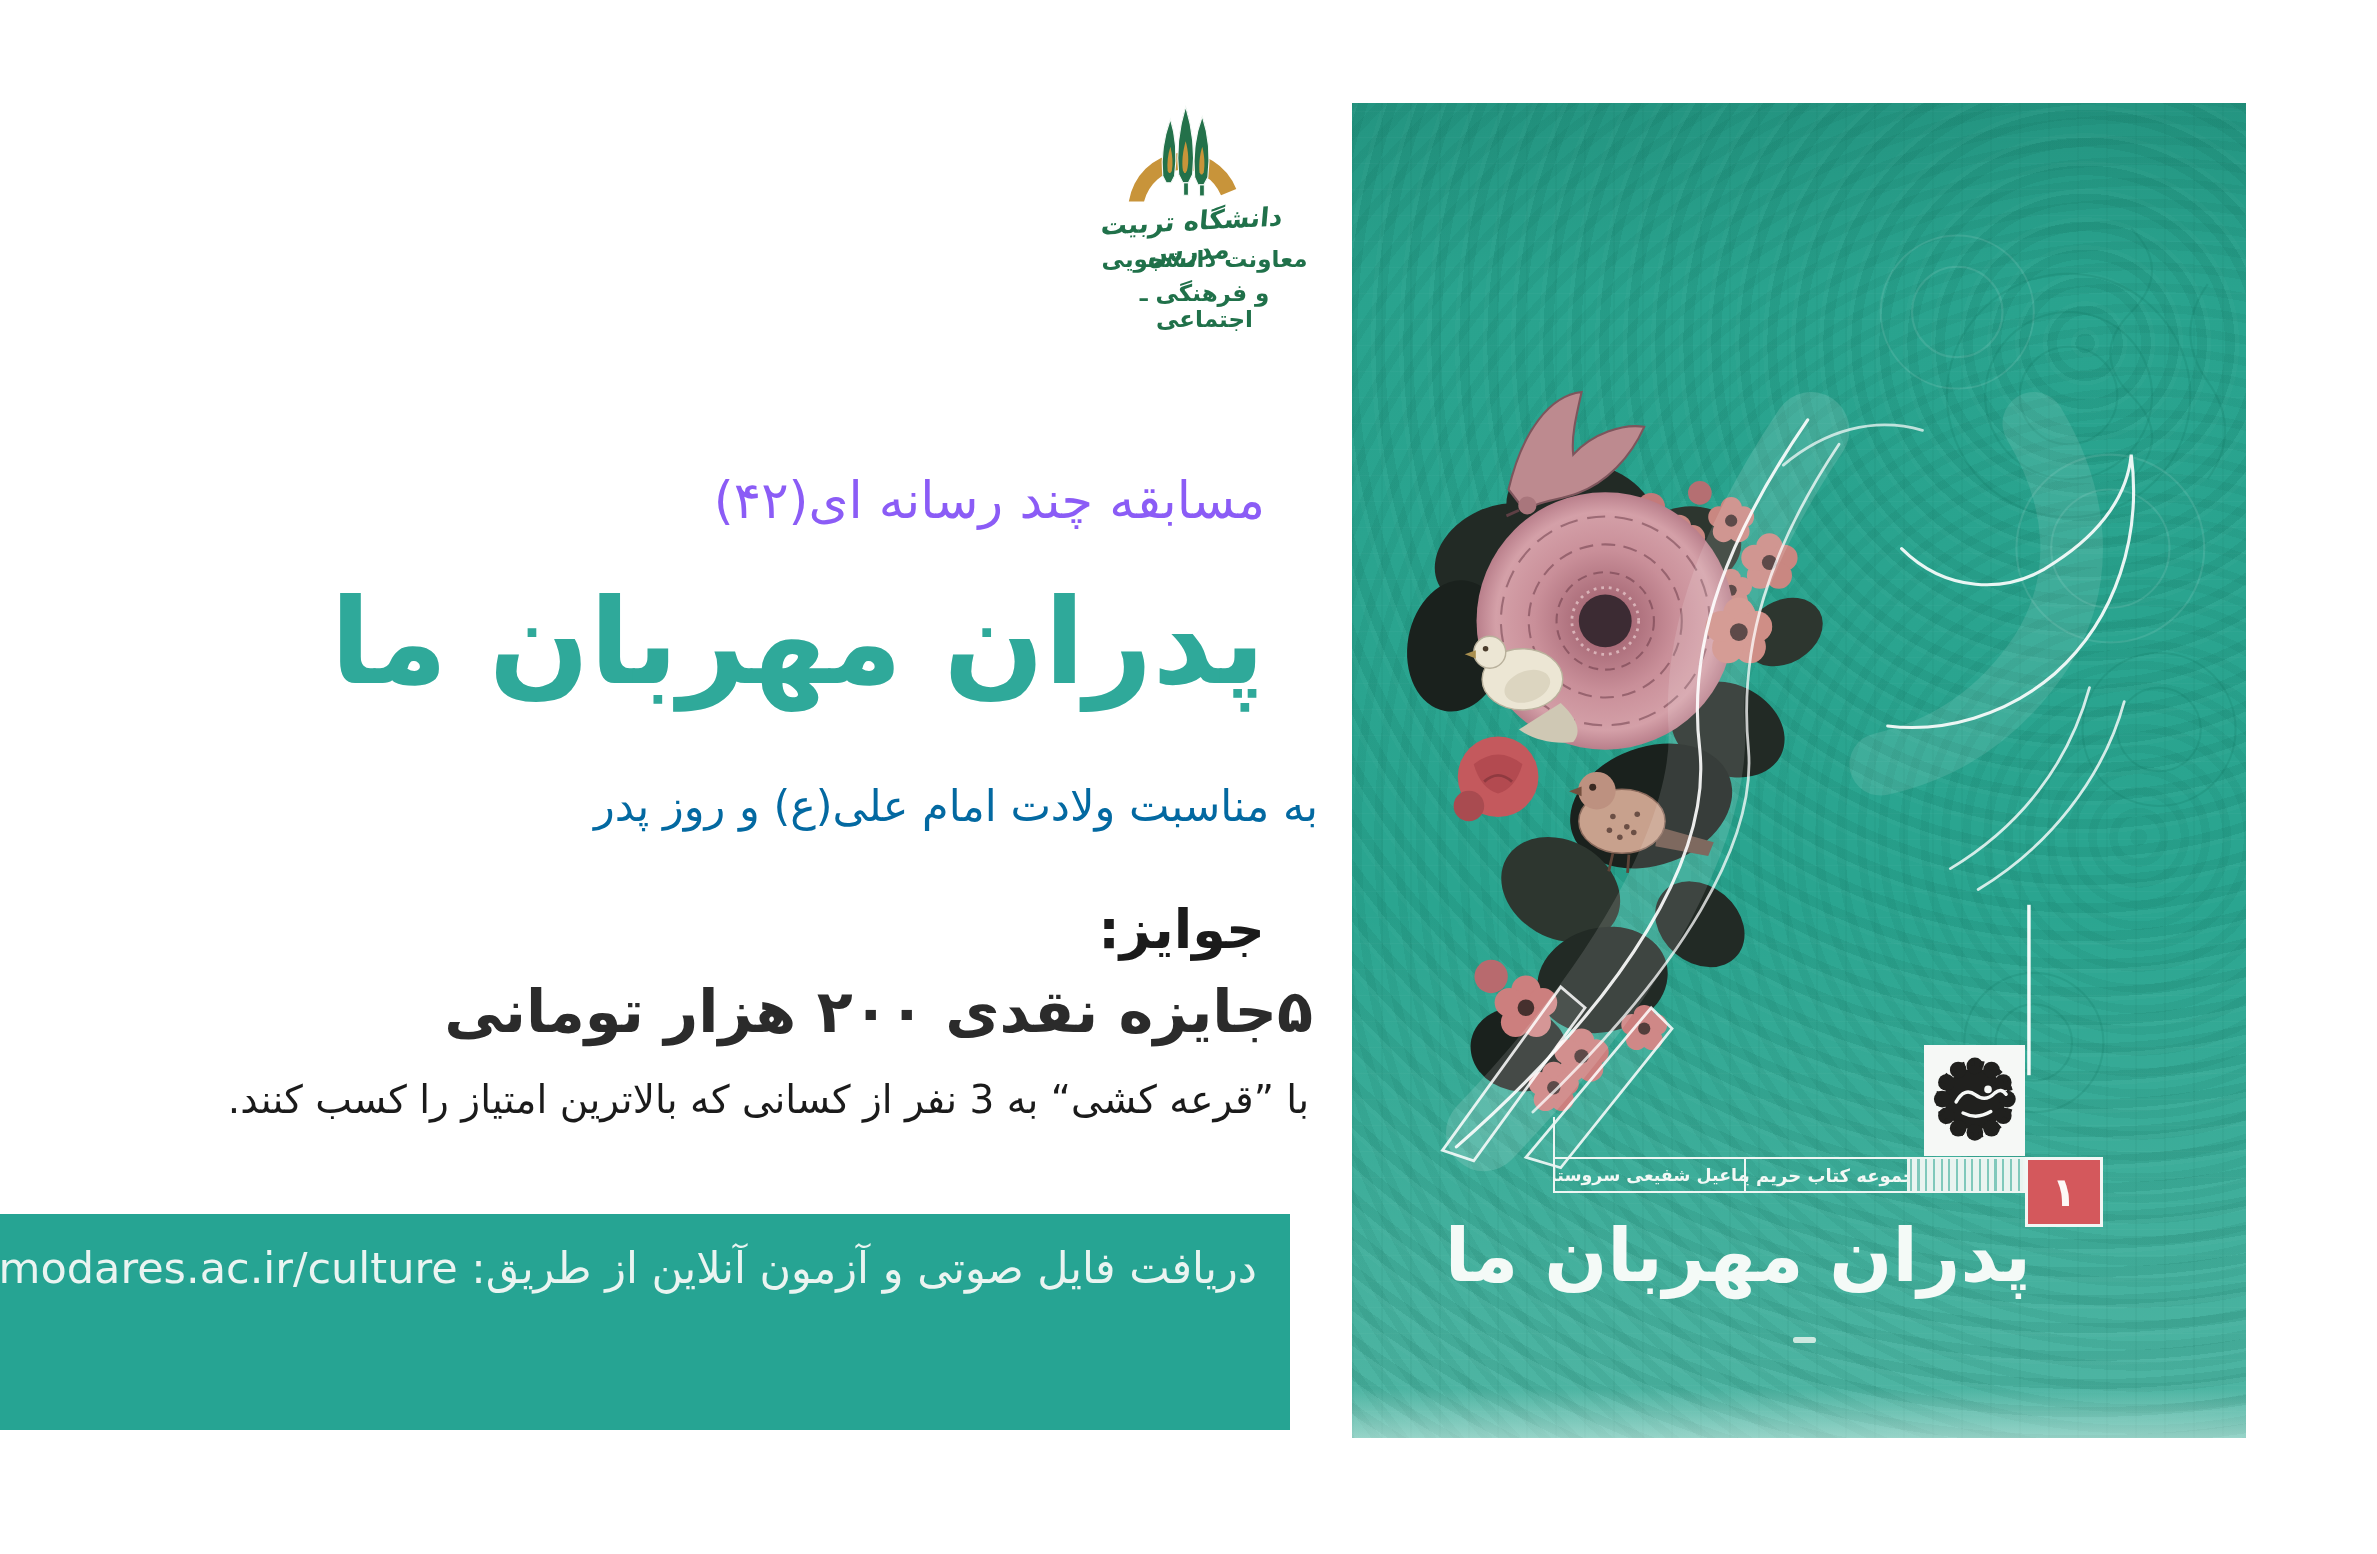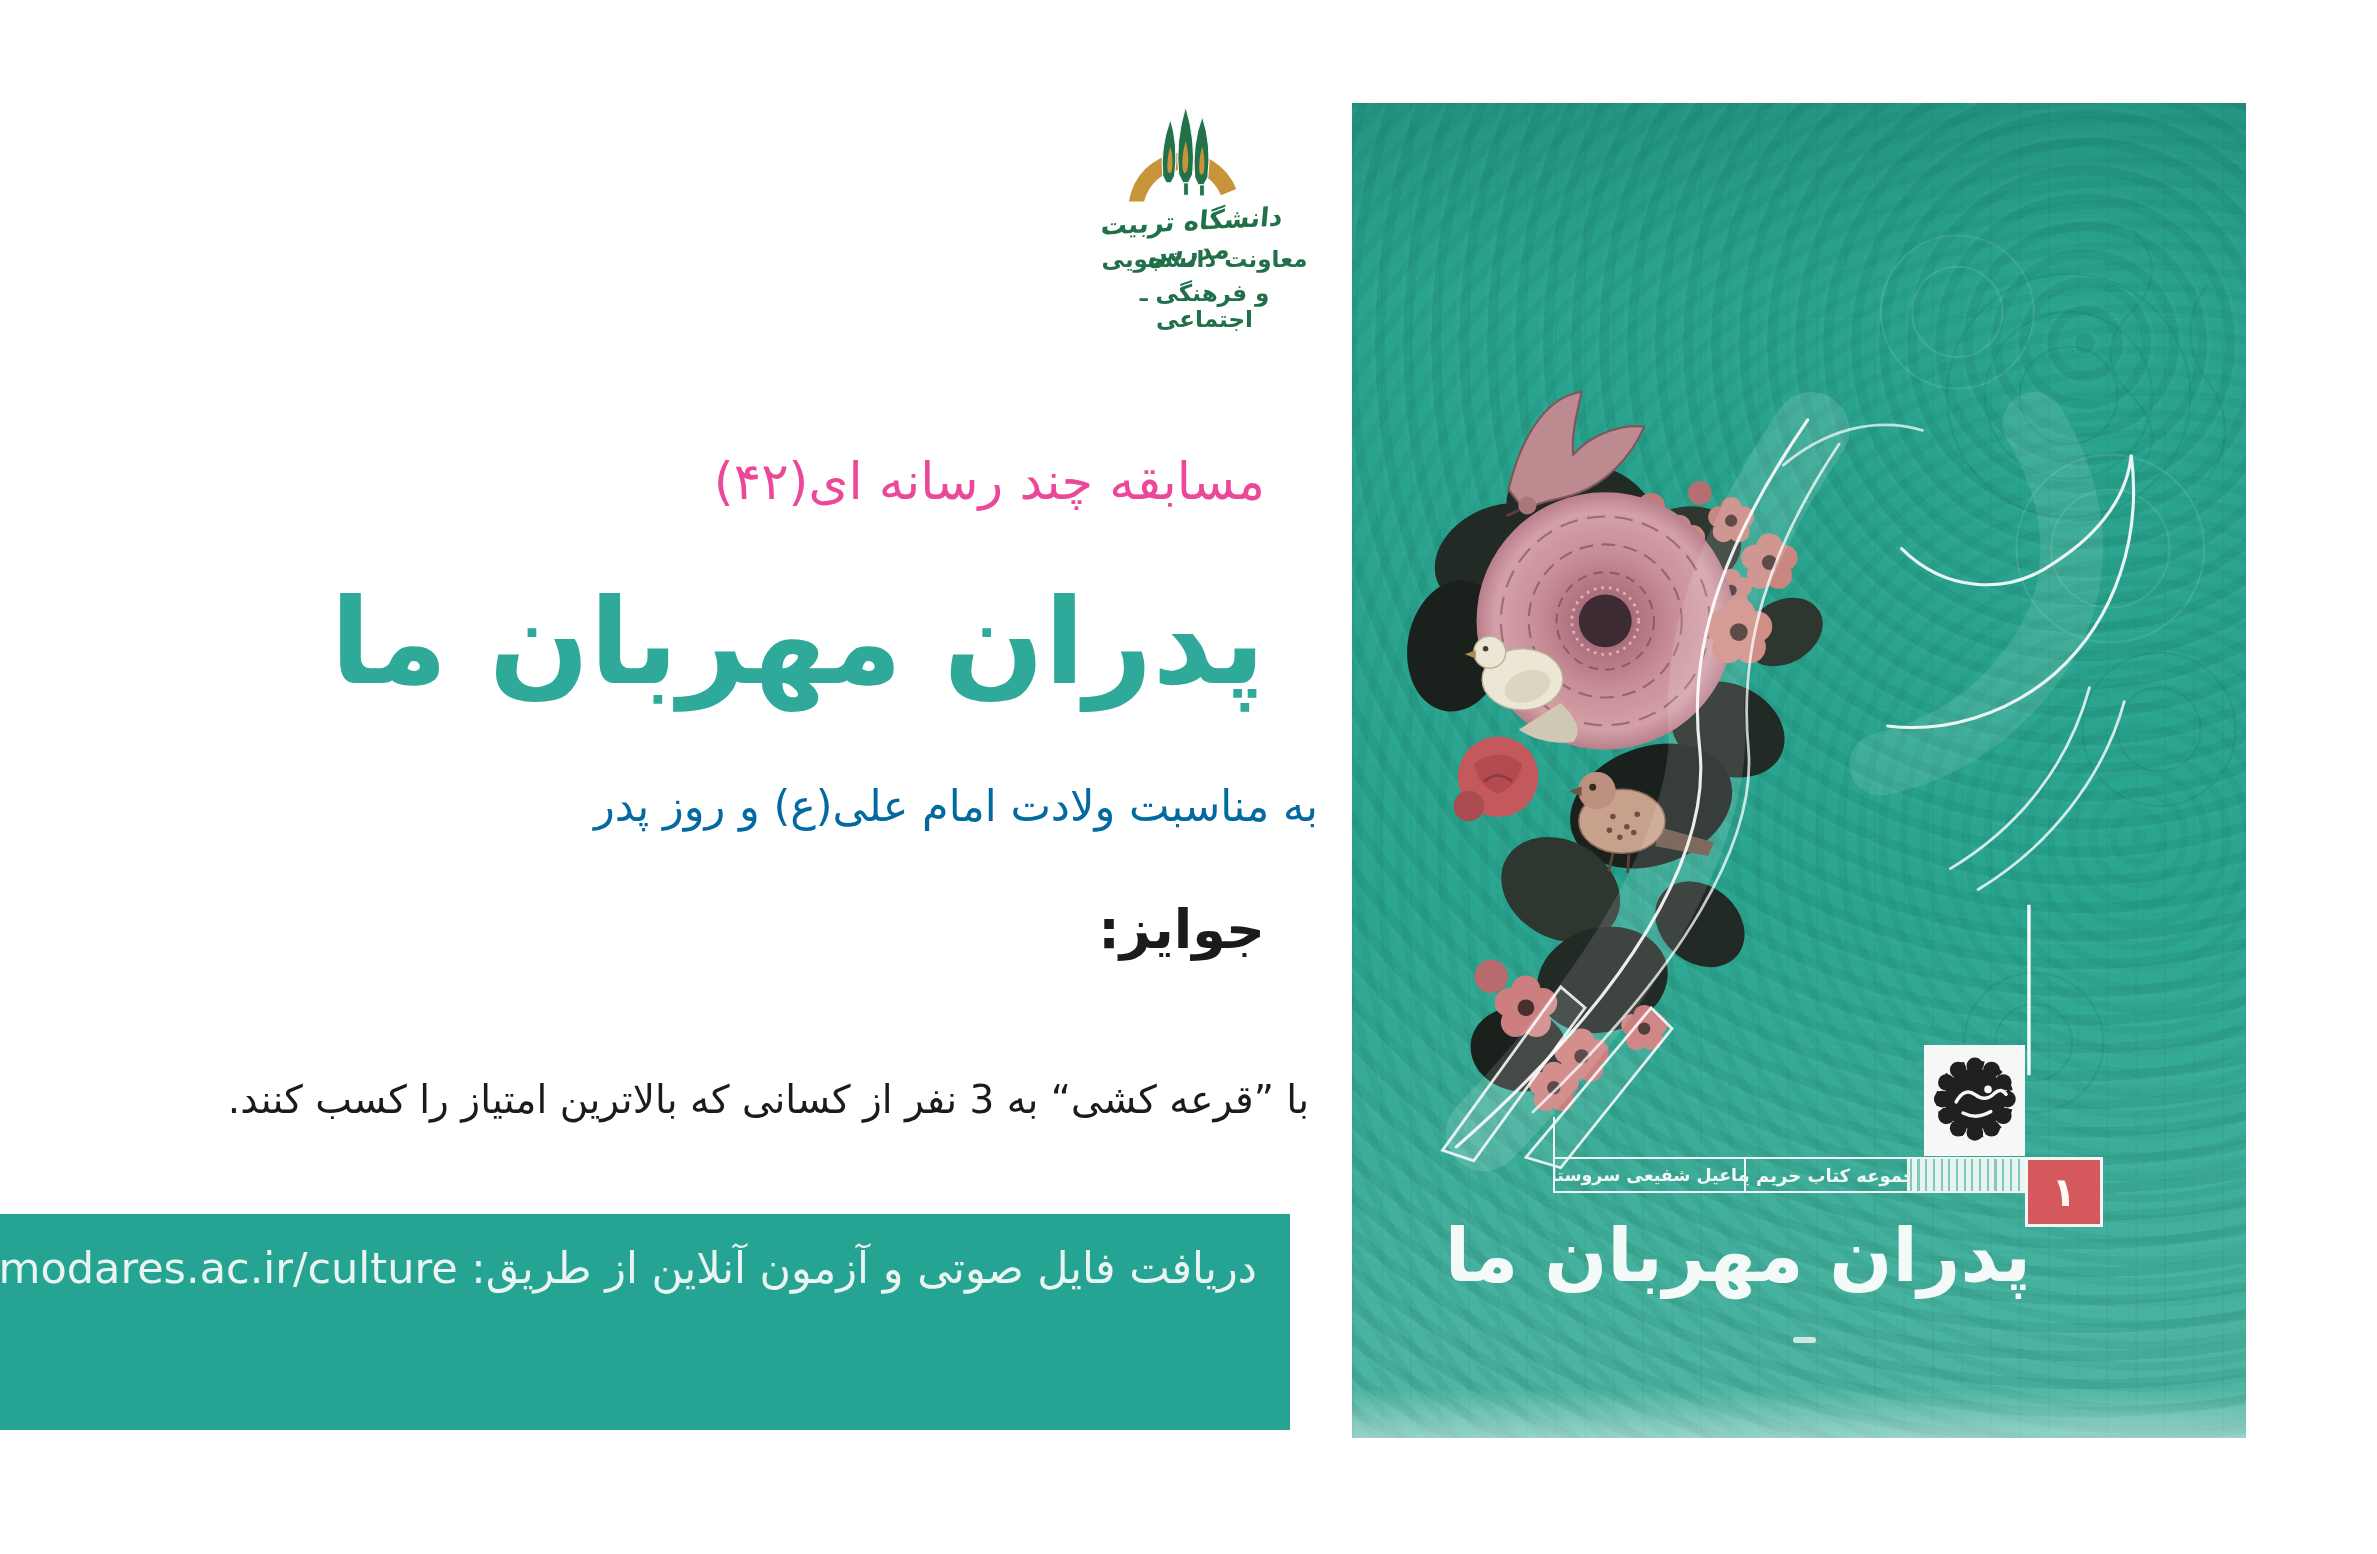--- a/index.html
+++ b/index.html
@@ -13,21 +13,21 @@
   .uni-name{
     left:1086px;top:206px;width:209px;text-align:center;
     font-size:26px;font-weight:bold;color:#20714a;
     transform:rotate(-3deg) skewX(-8deg);letter-spacing:-1.4px;
   }
   .dept-line{left:1100px;width:209px;text-align:center;font-weight:bold;color:#20714a;font-size:23px;}
   .dept1{top:246px;}
   .dept2{top:280px;}
   
   .intro1{right:1112px;top:365px;font-size:51px;color:#1b1b1b;white-space:nowrap;}
-  .intro2{right:1112px;top:452px;font-size:51px;color:#ec4899;white-space:nowrap;}
+  .intro2{right:1112px;top:471px;font-size:51px;color:#8b5cf6;white-space:nowrap;}
   .main-title{right:1112px;top:565px;font-size:118px;font-weight:bold;color:#2fa99a;line-height:1.32;white-space:nowrap;}
   .subtitle{right:1059px;top:781px;font-size:43px;color:#0369a1;white-space:nowrap;}
   .prizes-h{right:1112px;top:898px;font-size:54px;font-weight:bold;color:#1b1b1b;white-space:nowrap;}
   .prizes-cash{right:1064px;top:977px;font-size:59px;font-weight:bold;color:#2b2b2b;white-space:nowrap;}
   .prizes-note{right:1068px;top:1077px;font-size:39px;color:#1b1b1b;white-space:nowrap;}
   
   .banner{
     left:0;top:1214px;width:1290px;height:216px;background:#26a493;color:#eaf4f1;
     box-sizing:border-box;padding:29px 33px 0 14px;
   }
@@ -107,20 +107,21 @@
   <div class="abs rtl uni-name">دانشگاه تربیت مدرس</div>
   <div class="abs rtl dept-line dept1">معاونت دانشجویی</div>
   <div class="abs rtl dept-line dept2">و فرهنگی ـ اجتماعی</div>
 
   <div class="abs rtl intro2">مسابقه چند رسانه ای(۴۲)</div>
 
   <div class="abs rtl main-title">پدران مهربان ما</div>
   <div class="abs rtl subtitle">به مناسبت ولادت امام علی(ع) و روز پدر</div>
 
   <div class="abs rtl prizes-h">جوایز:</div>
+  <div class="abs rtl prizes-cash">۵جایزه نقدی ۲۰۰ هزار تومانی</div>
   <div class="abs rtl prizes-note">با ”قرعه کشی“ به 3 نفر از کسانی که بالاترین امتیاز را کسب کنند.</div>
 
   <div class="abs banner">
     <div class="rtl line1">دریافت فایل صوتی و آزمون آنلاین از طریق: www.modares.ac.ir/culture</div>
   </div>
 
   <div class="abs cover">
 
     <svg class="abs cover-art" viewBox="0 0 1285 1918" width="894" height="1335">
       <defs>

